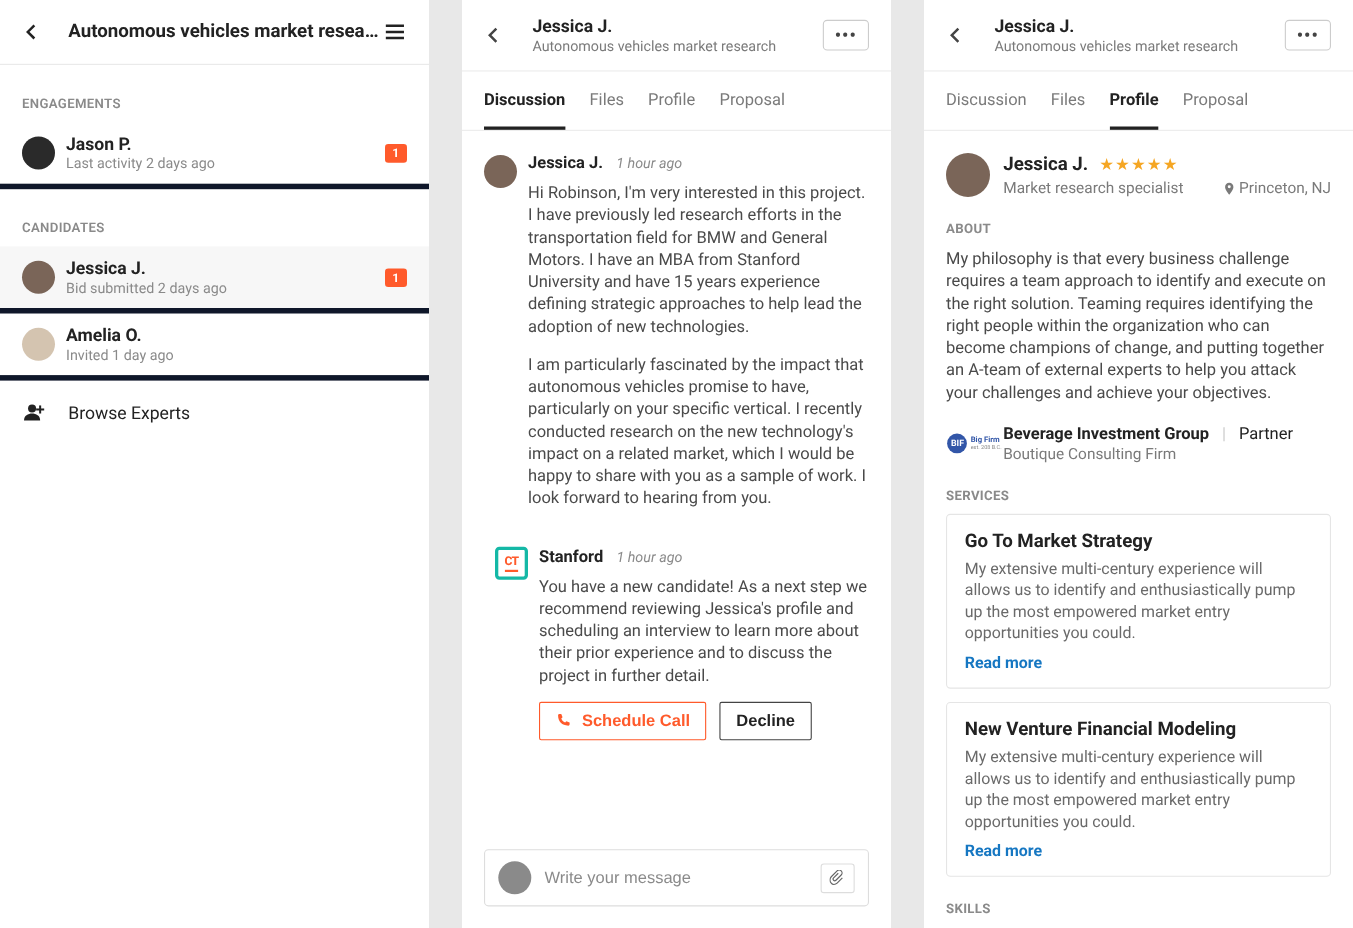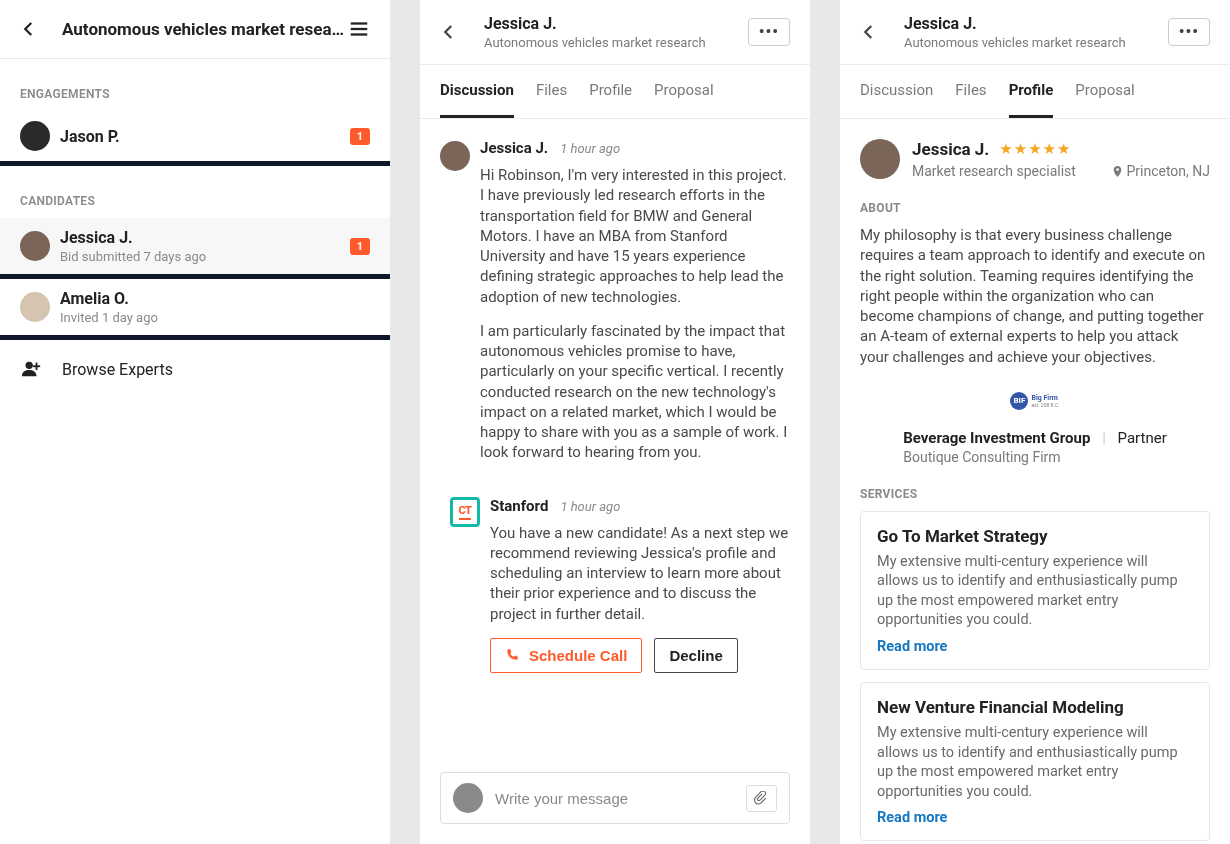--- a/index.html
+++ b/index.html
@@ -79,21 +79,21 @@
 .profile-top .avatar { width: 40px; height: 40px; }
 .profile-info { margin-left: 12px; flex: 1; }
 .profile-name-row { display: flex; align-items: center; gap: 10px; }
 .profile-name { font-size: 17px; font-weight: 700; color: #222; }
 .stars { color: #f5a623; font-size: 15px; letter-spacing: 1px; }
 .role-loc { display: flex; justify-content: space-between; align-items: center; margin-top: 4px; }
 .profile-role { font-size: 14px; color: #7a7a7a; }
 .profile-loc { font-size: 14px; color: #7a7a7a; display: flex; align-items: center; gap: 2px; white-space: nowrap; }
 .sect-label { font-size: 12px; font-weight: 700; color: #8a8a8a; letter-spacing: 0.3px; margin: 22px 0 10px; }
 .about-text { font-size: 15px; color: #4a4a4a; line-height: 1.35; }
-.employer { display: flex; align-items: center; margin-top: 18px; gap: 12px; flex-direction: column; }
+.employer { display: flex; align-items: center; margin-top: 18px; gap: 0; }
 .emp-logo { width: 52px; height: 32px; border-radius: 3px; display: flex; flex-direction: column; align-items: center; justify-content: center; }
 .emp-badge { background: #3256a8; color: #fff; font-size: 8px; font-weight: 700; border-radius: 50%; width: 18px; height: 18px; display: flex; align-items: center; justify-content: center; }
 .emp-sub { font-size: 5px; color: #888; }
 .emp-brand { font-size: 7px; color: #3256a8; font-weight: 700; }
 .emp-text { flex: 1; }
 .emp-line1 { font-size: 15px; color: #222; }
 .emp-line1 .sep { color: #ccc; margin: 0 8px; }
 .emp-line1 .title { font-weight: 700; }
 .emp-line2 { font-size: 14px; color: #7a7a7a; margin-top: 2px; }
 .service-card { border: 1px solid #e5e5e5; border-radius: 4px; padding: 14px 16px; margin-bottom: 12px; }
@@ -121,30 +121,31 @@
           <line x1="3" y1="18" x2="21" y2="18"></line>
         </svg>
     </div>
   </div>
 
   <div class="section-label">ENGAGEMENTS</div>
   <div class="person-row">
     <div class="avatar dark"></div>
     <div class="person-meta">
       <div class="person-name">Jason P.</div>
+      <div class="person-sub">Last activity 2 days ago</div>
     </div>
     <div class="badge-count">1</div>
   </div>
 
   <div class="section-label">CANDIDATES</div>
   <div class="person-row selected">
     <div class="avatar mid"></div>
     <div class="person-meta">
       <div class="person-name">Jessica J.</div>
-      <div class="person-sub">Bid submitted 7 days ago</div>
+      <div class="person-sub">Bid submitted 2 days ago</div>
     </div>
     <div class="badge-count">1</div>
   </div>
   <div class="person-row">
     <div class="avatar light"></div>
     <div class="person-meta">
       <div class="person-name">Amelia O.</div>
       <div class="person-sub">Invited 1 day ago</div>
     </div>
   </div>

